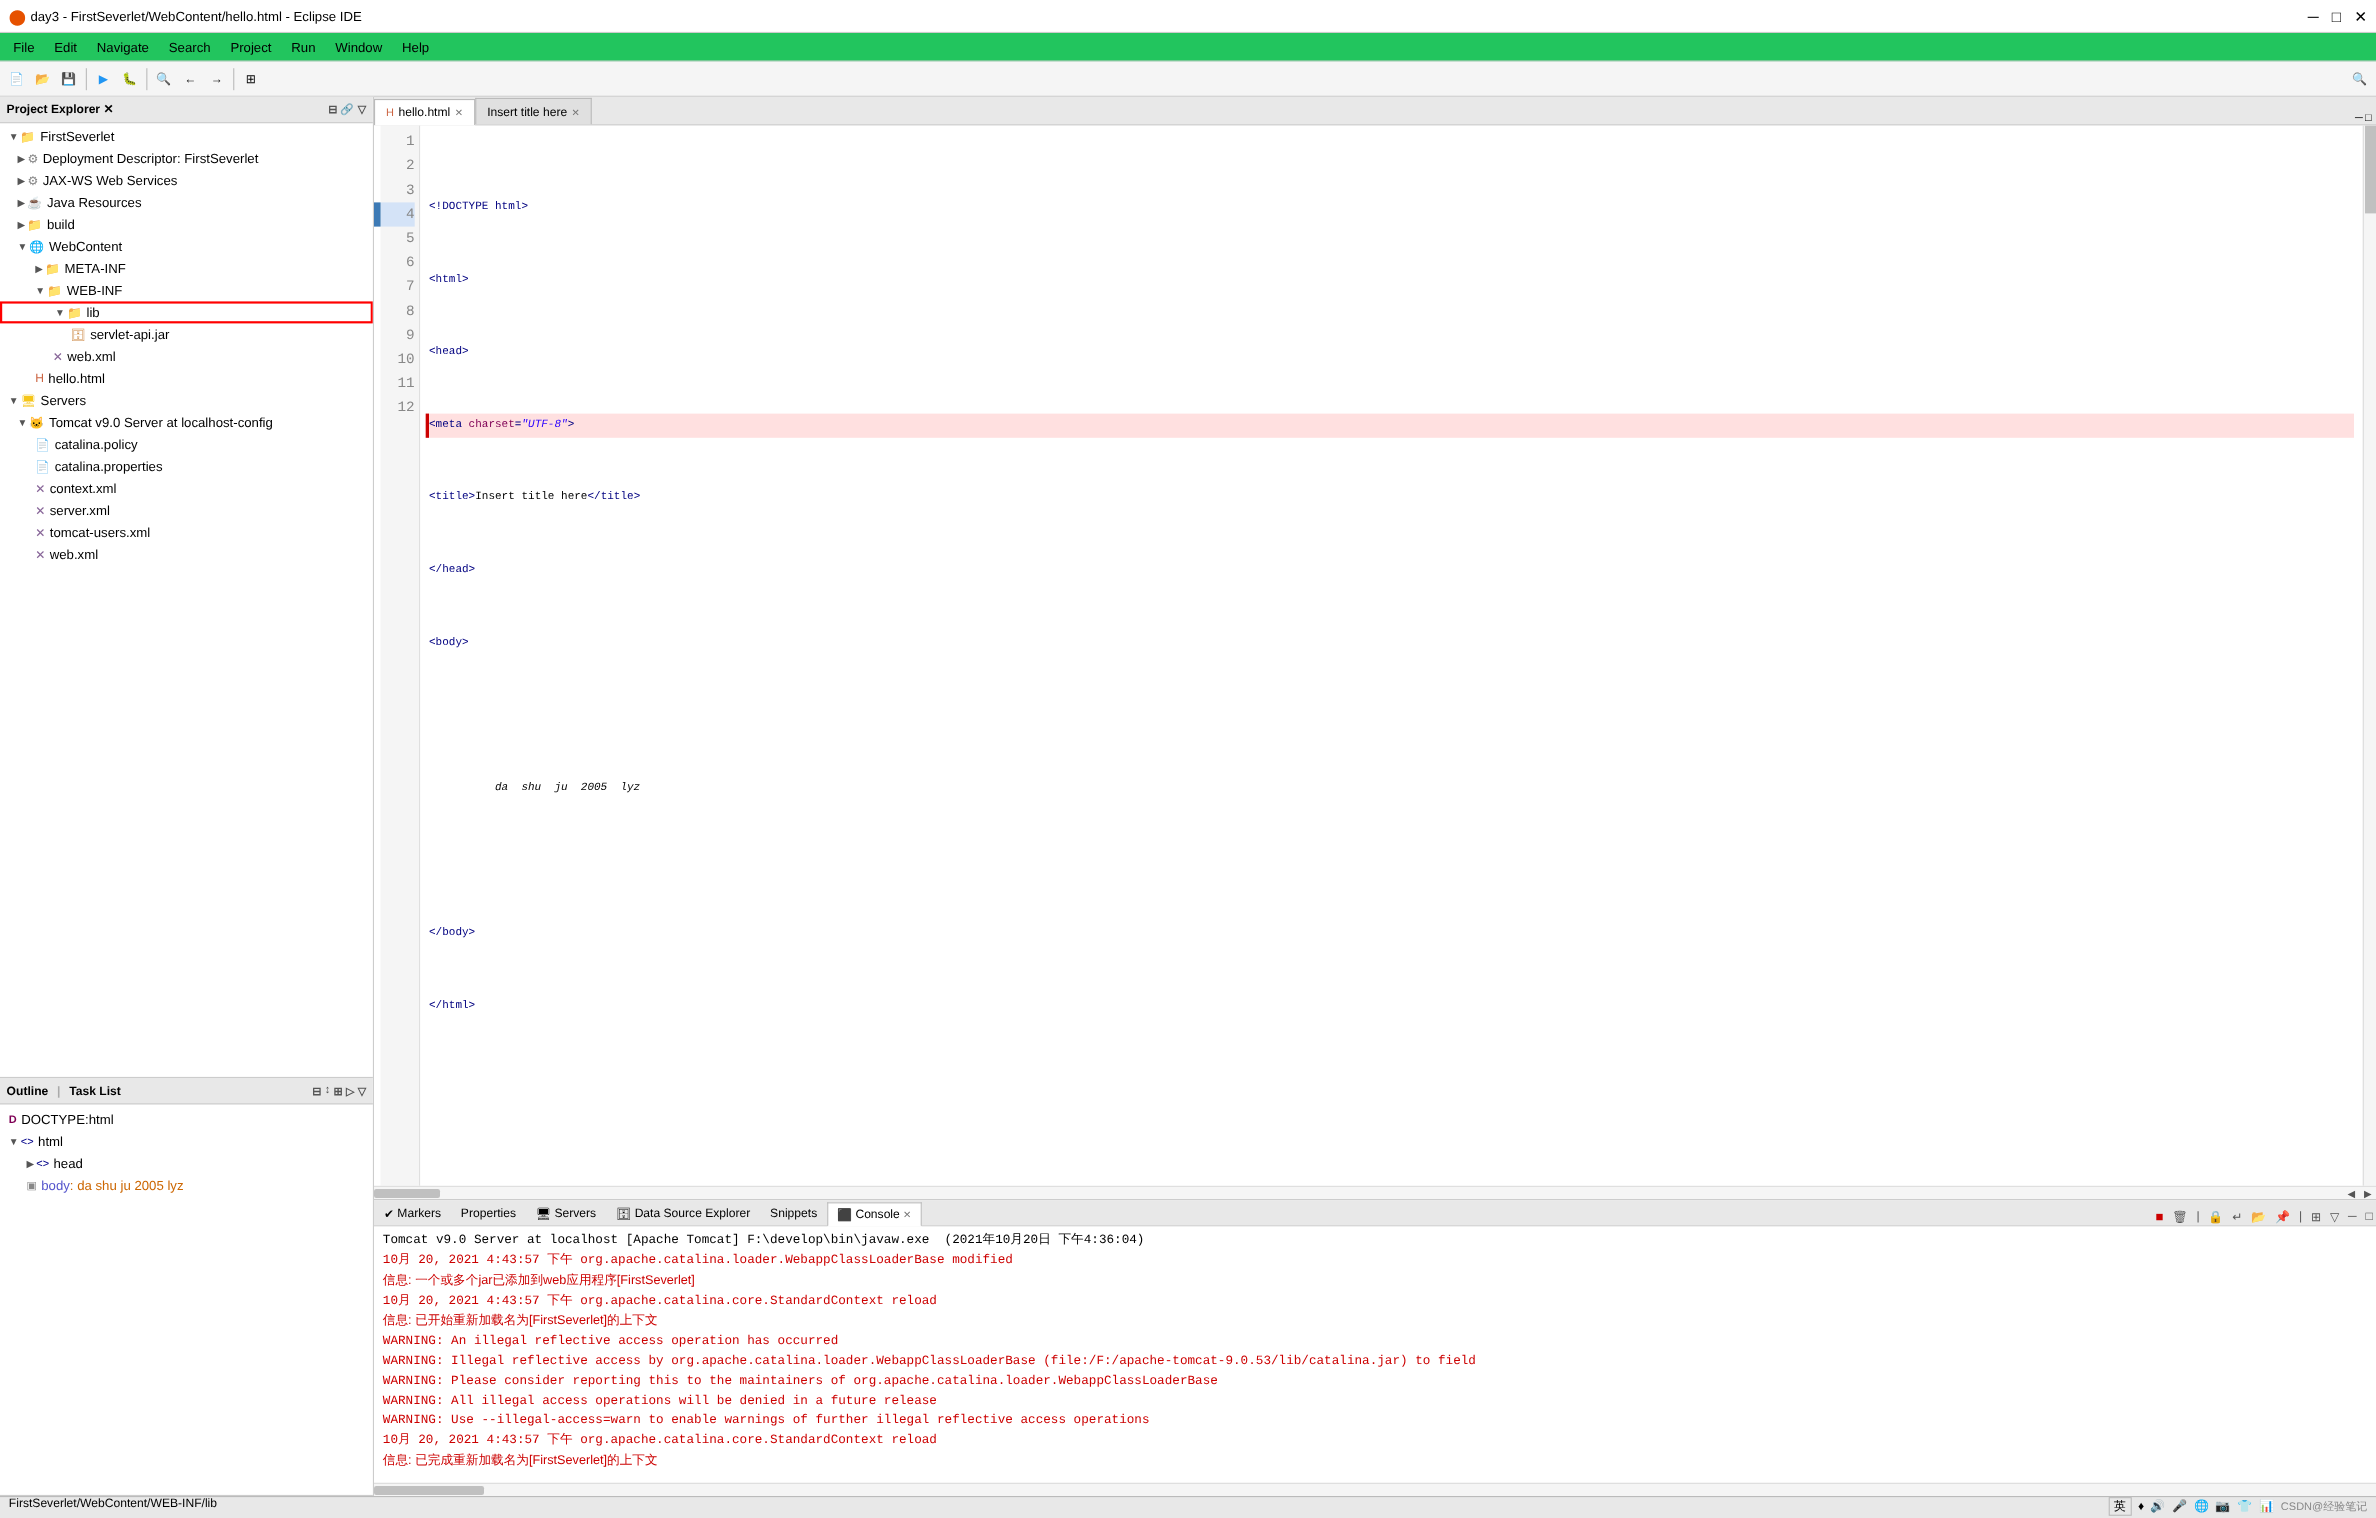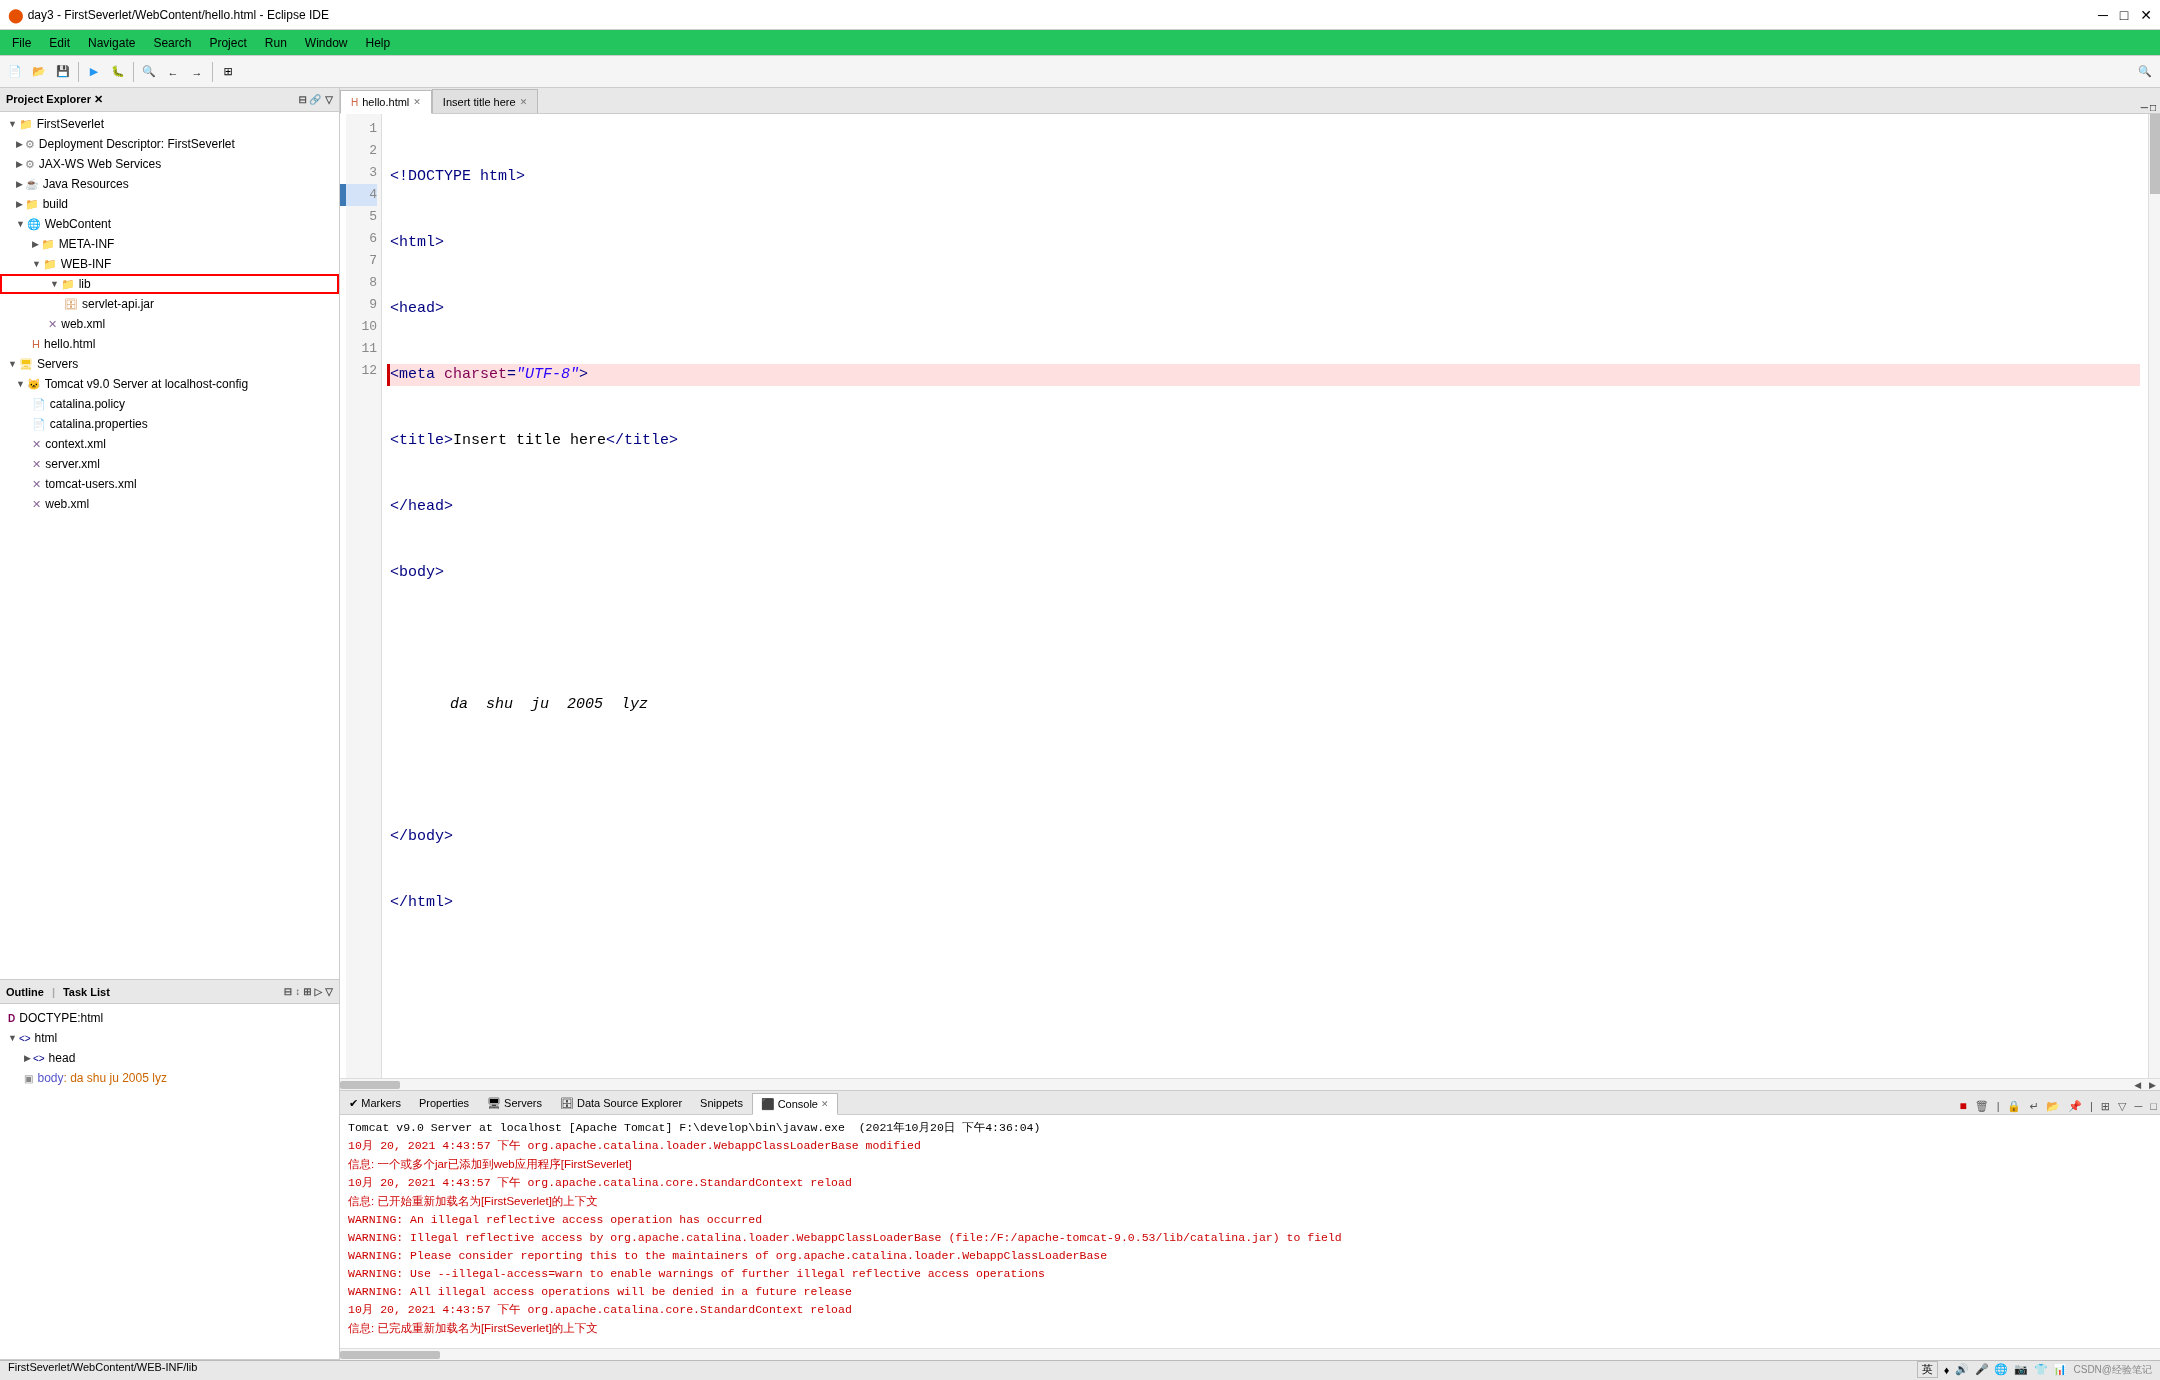--- a/index.html
+++ b/index.html
@@ -165,23 +165,23 @@
       font-size: 13px;
       color: #888;
       text-align: right;
       padding-right: 4px;
       line-height: 22px;
       user-select: none;
       overflow: hidden;
     }
     #code-area {
       flex: 1;
-      padding: 8px 8px;
+      padding: 20px 8px;
       font-family: 'Courier New', monospace;
-      font-size: 15px;
+      font-size: 10px;
       line-height: 22px;
       overflow: auto;
       white-space: pre;
       background: #fff;
     }
     .code-line { min-height: 22px; display: flex; align-items: center; }
     .code-line.highlighted-line { background: #ffe0e0; border-left: 3px solid #cc0000; margin-left: -3px; }
     .tag { color: #000080; }
     .attr { color: #7f0055; }
     .attrval { color: #2a00ff; font-style: italic; }
@@ -616,22 +616,22 @@
         </div>
         <div id="console-content">
           <div class="console-line console-info">Tomcat v9.0 Server at localhost [Apache Tomcat] F:\develop\bin\javaw.exe  (2021年10月20日 下午4:36:04)</div>
           <div class="console-line console-red">10月 20, 2021 4:43:57 下午 org.apache.catalina.loader.WebappClassLoaderBase modified</div>
           <div class="console-line console-red"><span class="cn">信息: 一个或多个jar已添加到web应用程序[FirstSeverlet]</span></div>
           <div class="console-line console-red">10月 20, 2021 4:43:57 下午 org.apache.catalina.core.StandardContext reload</div>
           <div class="console-line console-red"><span class="cn">信息: 已开始重新加载名为[FirstSeverlet]的上下文</span></div>
           <div class="console-line console-warning">WARNING: An illegal reflective access operation has occurred</div>
           <div class="console-line console-warning">WARNING: Illegal reflective access by org.apache.catalina.loader.WebappClassLoaderBase (file:/F:/apache-tomcat-9.0.53/lib/catalina.jar) to field</div>
           <div class="console-line console-warning">WARNING: Please consider reporting this to the maintainers of org.apache.catalina.loader.WebappClassLoaderBase</div>
+          <div class="console-line console-warning">WARNING: All illegal access operations will be denied in a future release</div>
           <div class="console-line console-warning">WARNING: Use --illegal-access=warn to enable warnings of further illegal reflective access operations</div>
-          <div class="console-line console-warning">WARNING: All illegal access operations will be denied in a future release</div>
           <div class="console-line console-red">10月 20, 2021 4:43:57 下午 org.apache.catalina.core.StandardContext reload</div>
           <div class="console-line console-red"><span class="cn">信息: 已完成重新加载名为[FirstSeverlet]的上下文</span></div>
         </div>
 
         <div style="height:12px; background:#f5f5f5; border-top:1px solid #ddd; display:flex; align-items:center;">
           <div style="width:100px; height:8px; background:#c0c0c0; margin-left:0; border-radius:2px;"></div>
           <div style="flex:1;"></div>
         </div>
       </div>
     </div>

